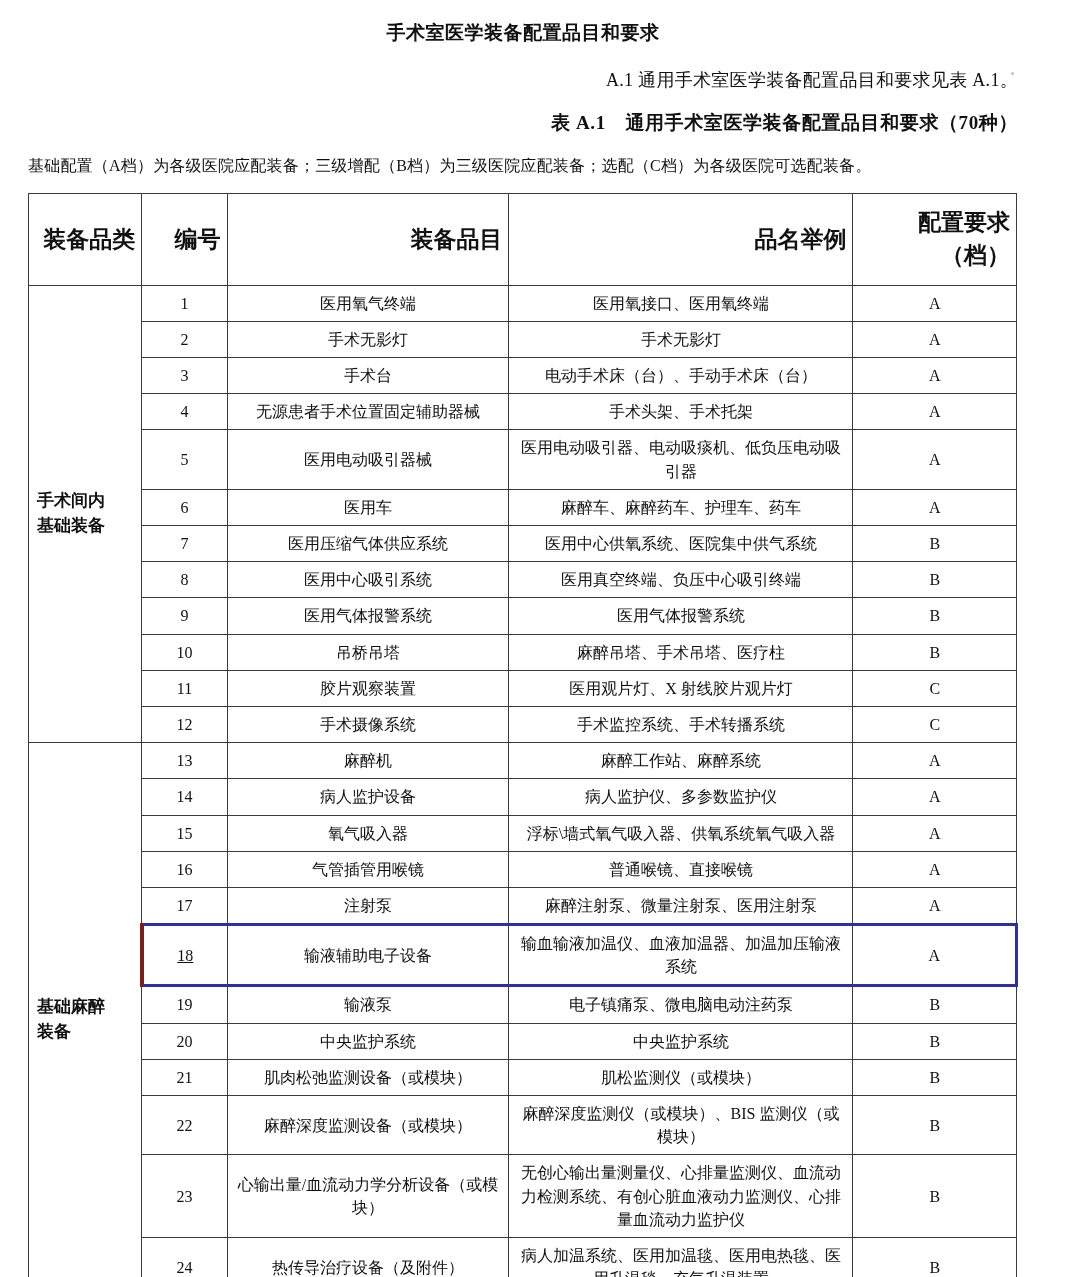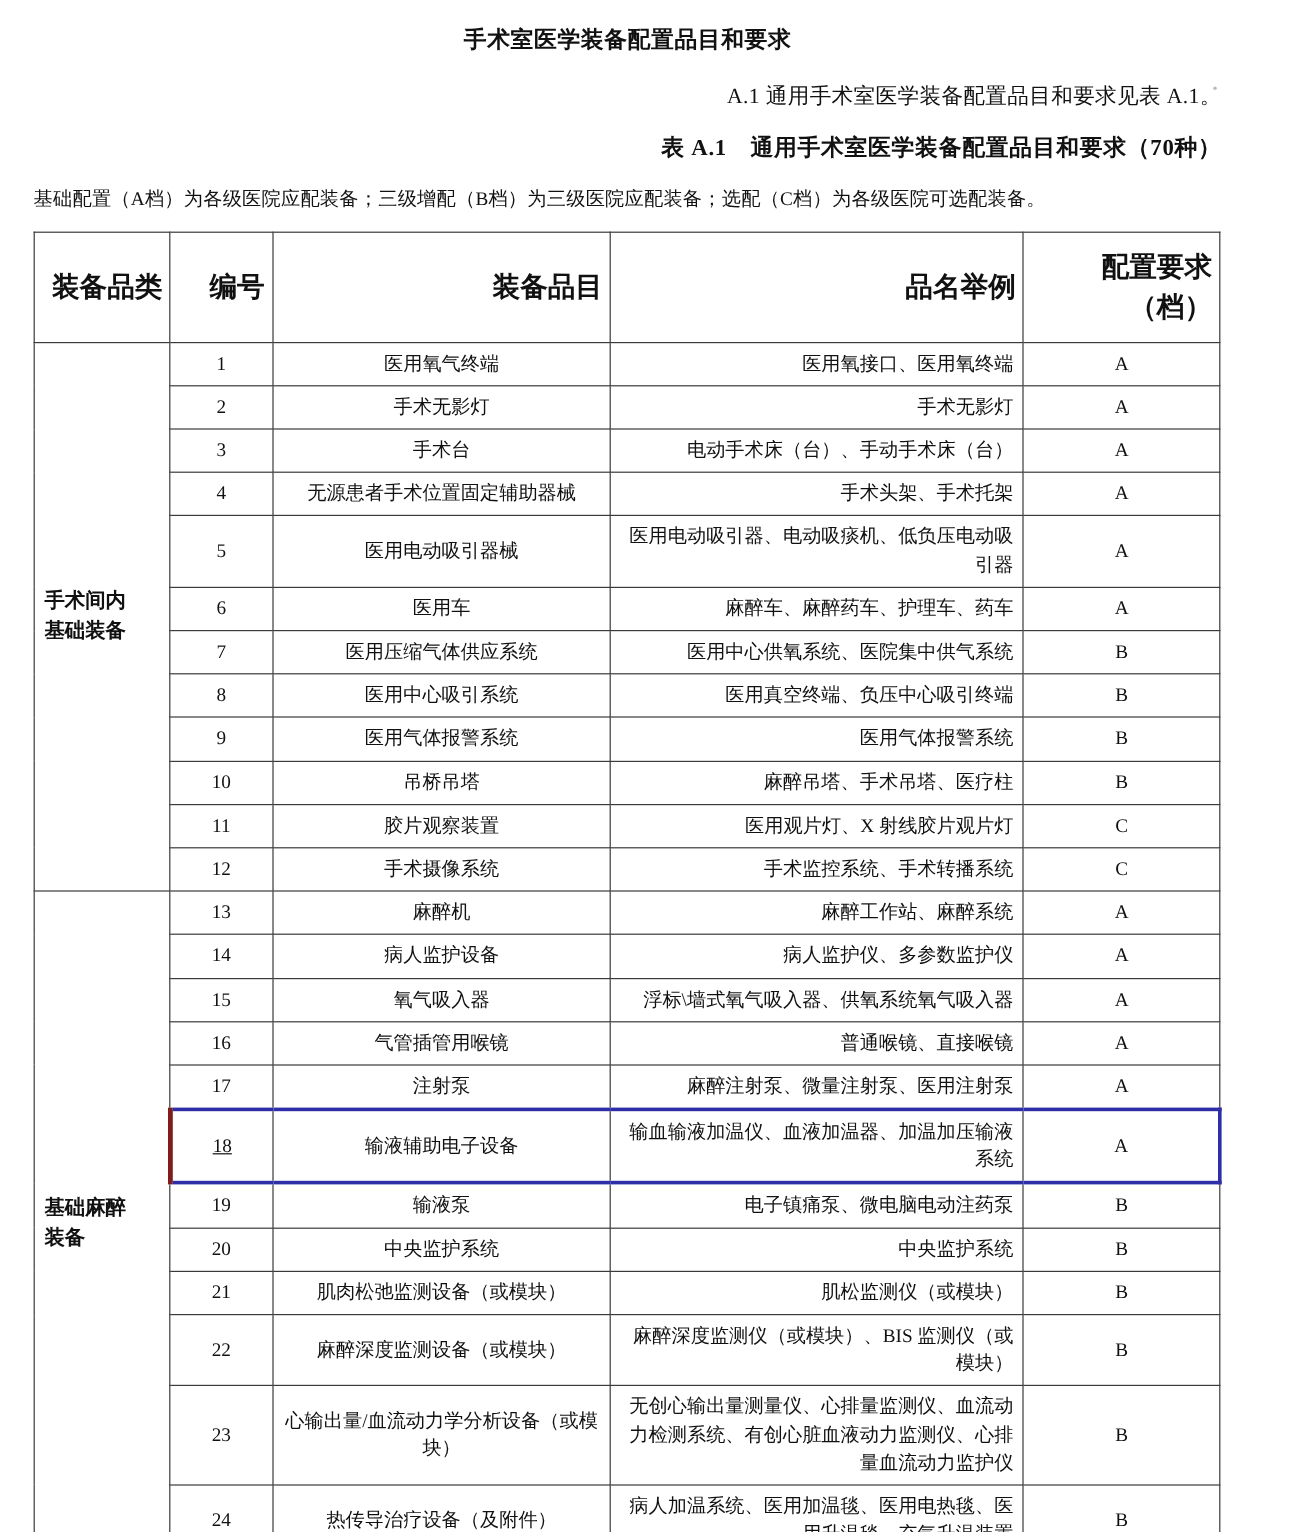--- a/index.html
+++ b/index.html
@@ -60,21 +60,21 @@
   }
   table.spec th {
     font-weight: bold;
     text-align: right;
     font-size: 23px;
     padding: 12px 6px;
   }
   .col-cat { width: 100px; font-weight: bold; font-size: 17px; line-height: 1.7; }
   .col-no  { width: 72px;  text-align: center; }
   .col-item{ width: 268px; text-align: center; padding-left: 14px; }
-  .col-ex  { width: 330px; text-align: right; padding-left: 12px; }
+  .col-ex  { width: 330px; text-align: center; padding-left: 12px; }
   .col-req { width: 150px; text-align: center; }
   tr.highlight > td {
     border-top: 3px solid #2e2ea8;
     border-bottom: 3px solid #2e2ea8;
   }
   tr.highlight > td.first-hl { border-left: 4px solid #7f1d1d; text-decoration: underline; }
   tr.highlight > td.last-hl  { border-right: 3px solid #2e2ea8; }
   .dot {
     position: absolute;
     right: 66px;

